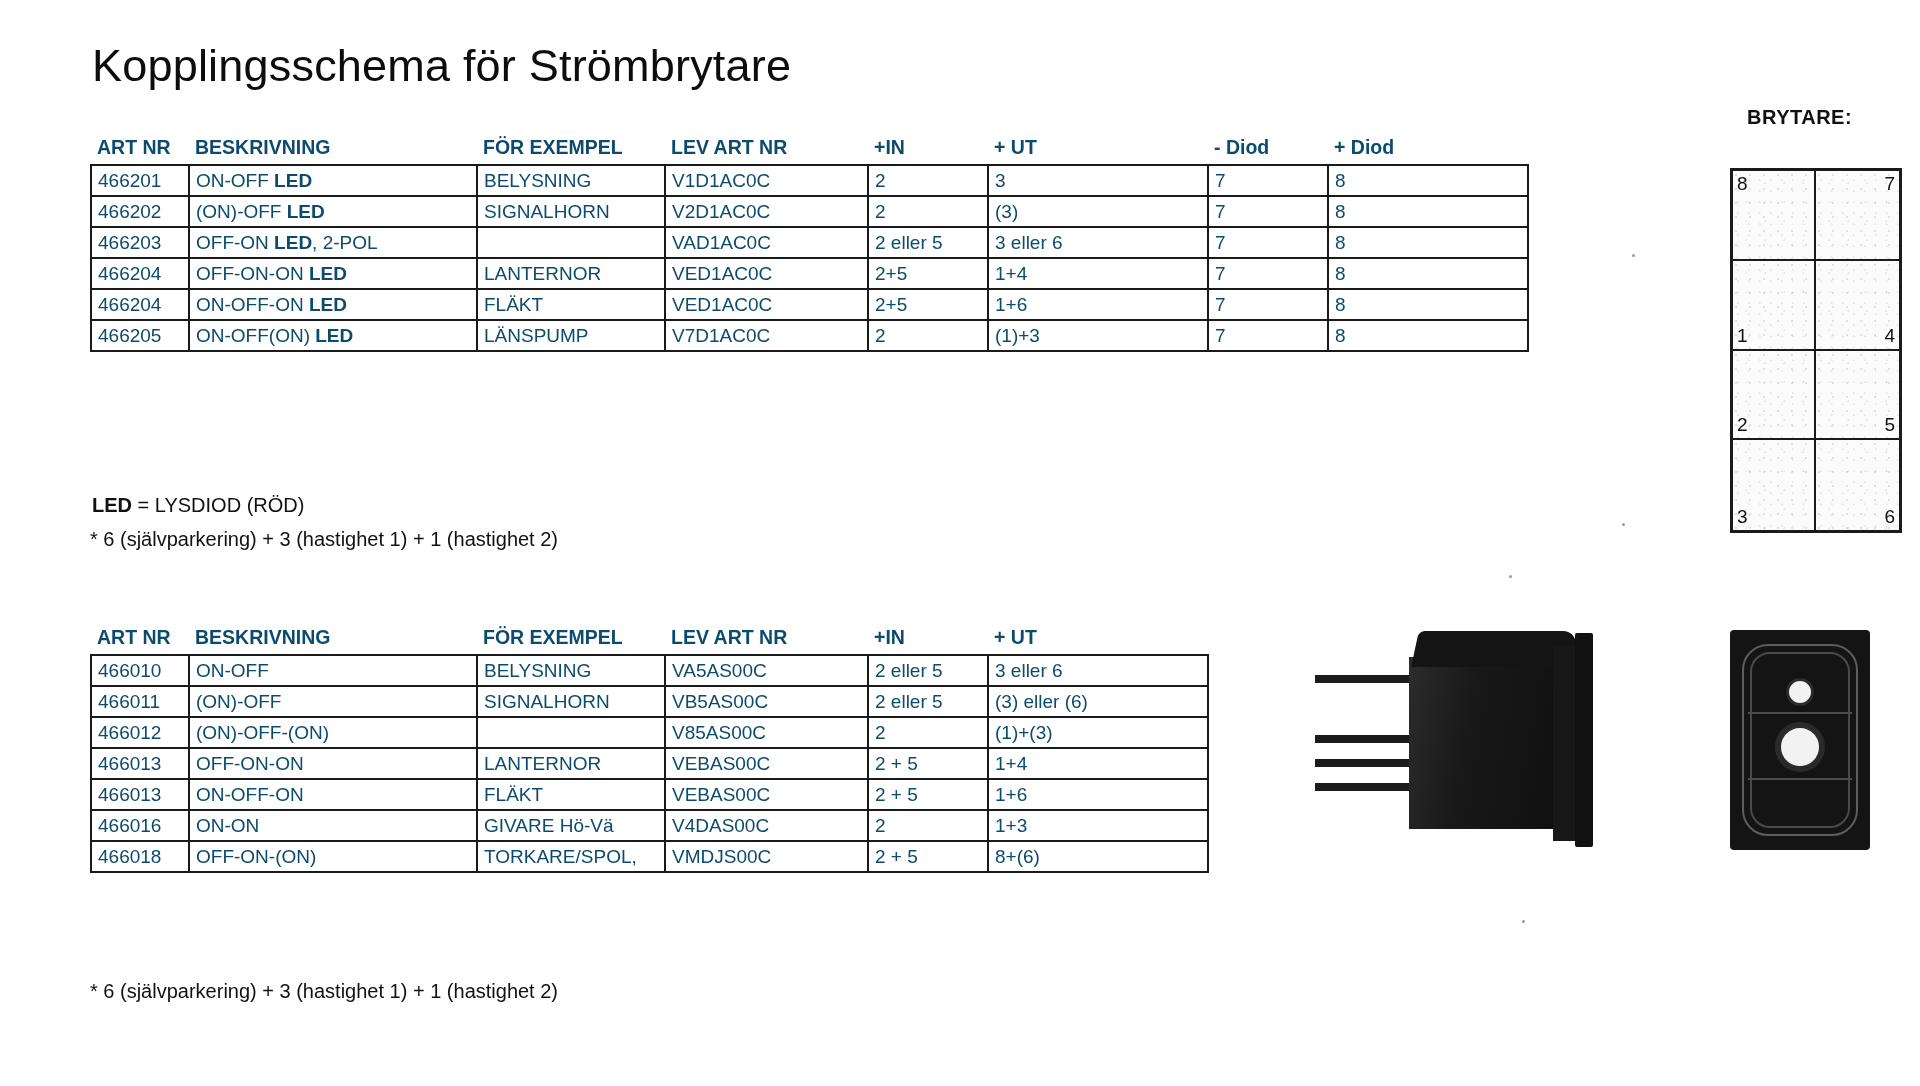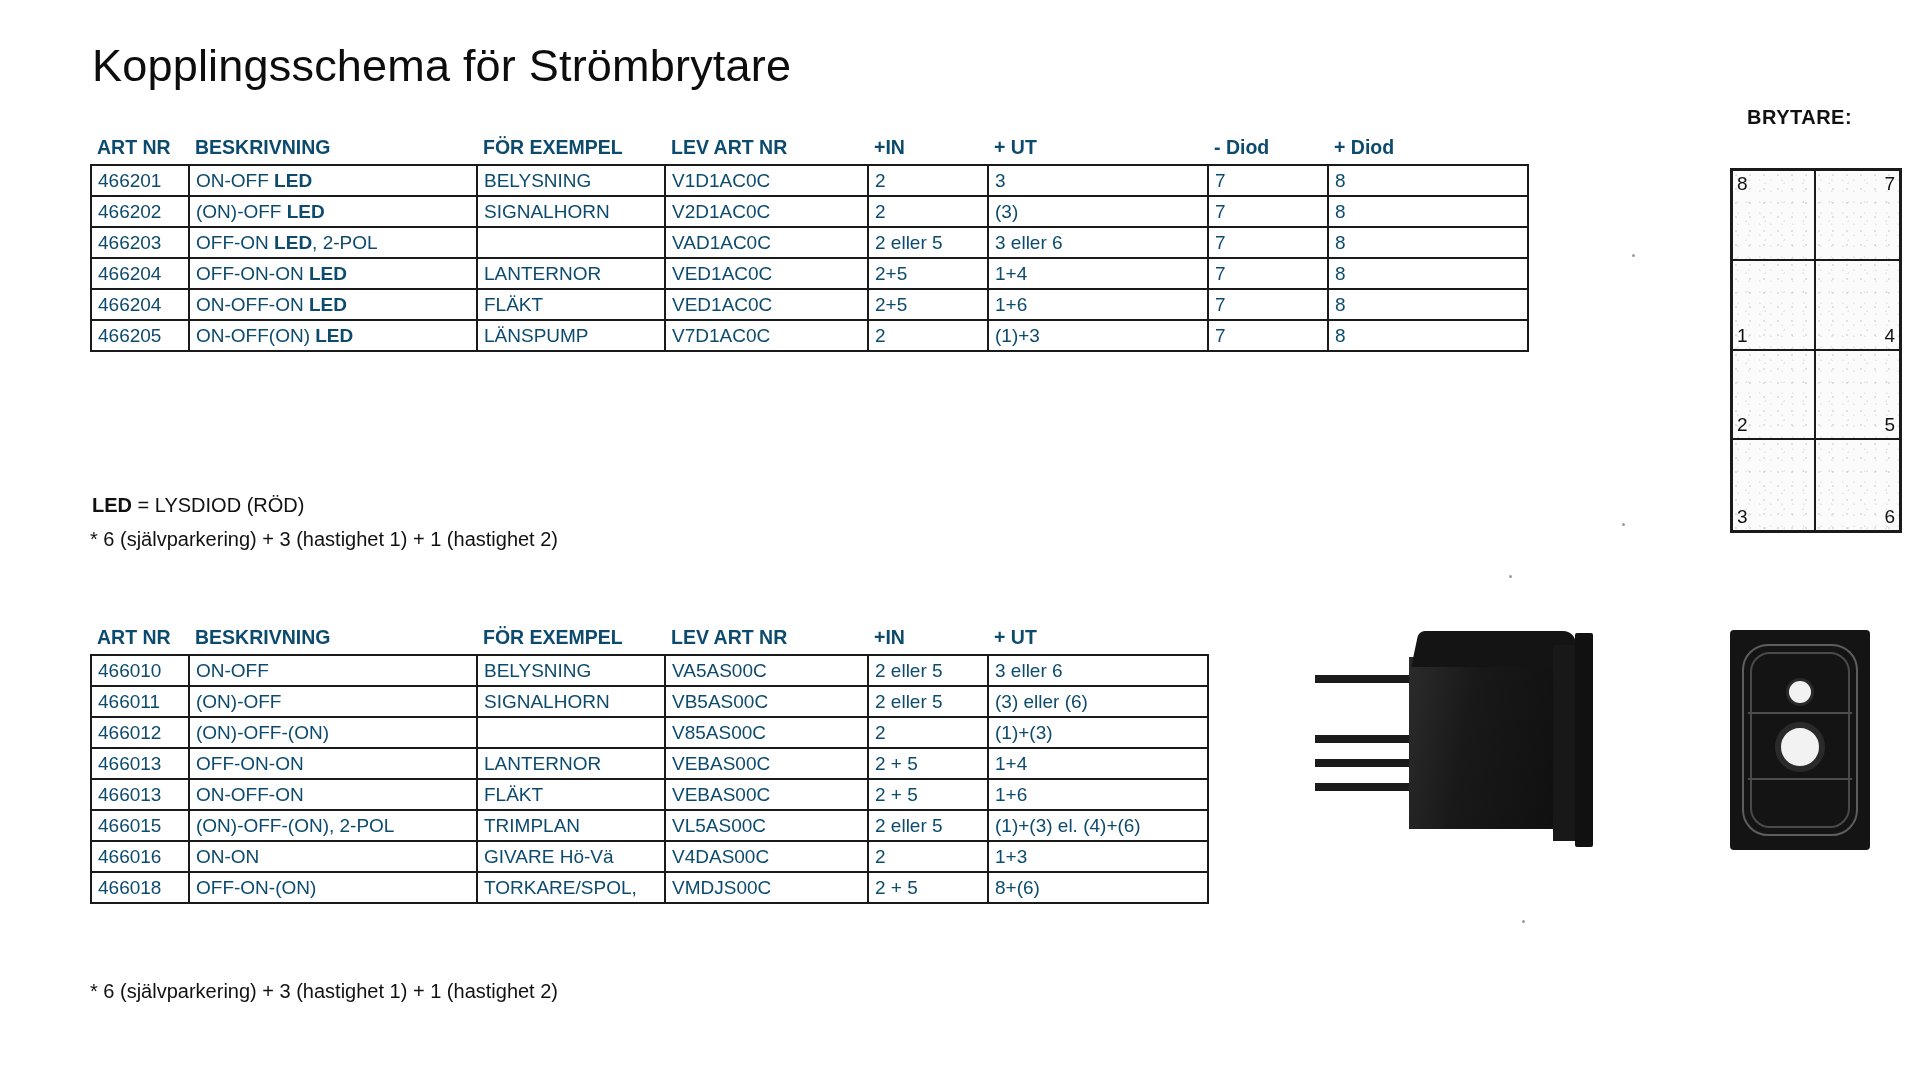--- a/index.html
+++ b/index.html
@@ -397,28 +397,20 @@
           </tr>
           <tr>
             <td>466013</td>
             <td>ON-OFF-ON</td>
             <td>FLÄKT</td>
             <td>VEBAS00C</td>
             <td class="c-center">2 + 5</td>
             <td class="c-center">1+6</td>
           </tr>
           <tr>
-            <td>466015</td>
-            <td>(ON)-OFF-(ON), 2-POL</td>
-            <td>TRIMPLAN</td>
-            <td>VL5AS00C</td>
-            <td class="c-center">2 eller 5</td>
-            <td class="c-center">(1)+(3) el. (4)+(6)</td>
-          </tr>
-          <tr>
             <td>466016</td>
             <td>ON-ON</td>
             <td>GIVARE Hö-Vä</td>
             <td>V4DAS00C</td>
             <td class="c-center">2</td>
             <td class="c-center">1+3</td>
           </tr>
           <tr>
             <td>466018</td>
             <td>OFF-ON-(ON)</td>

